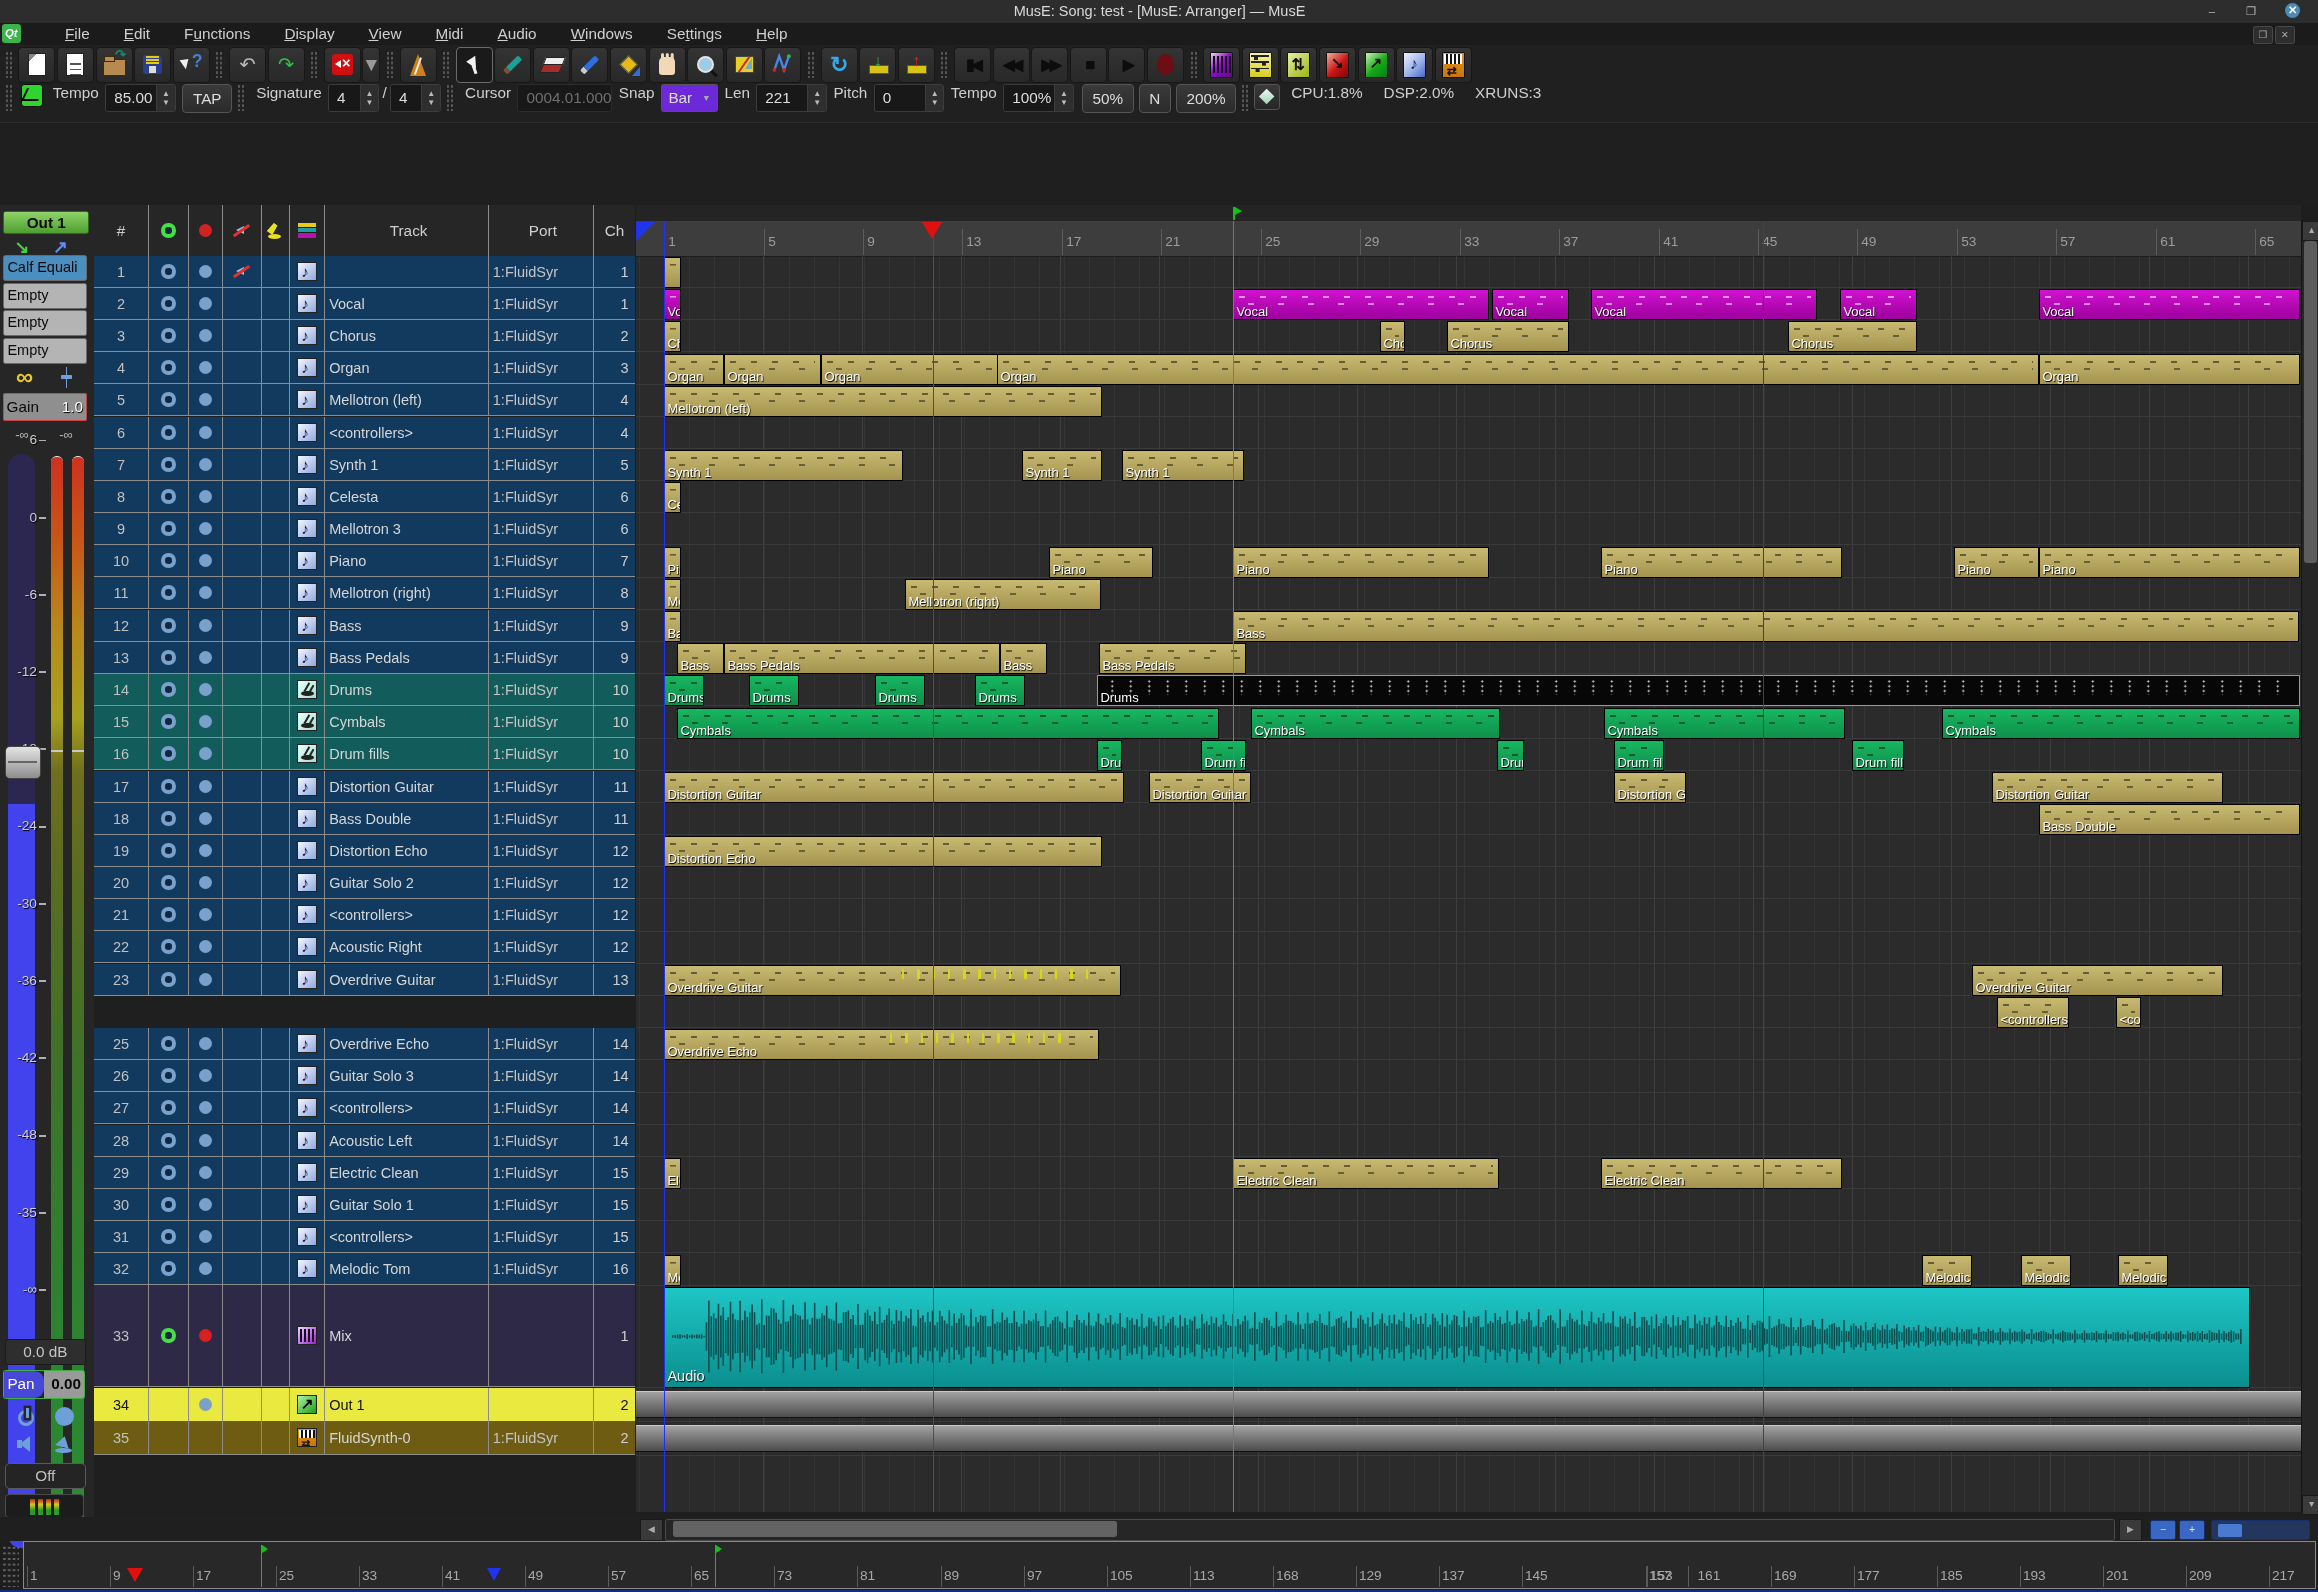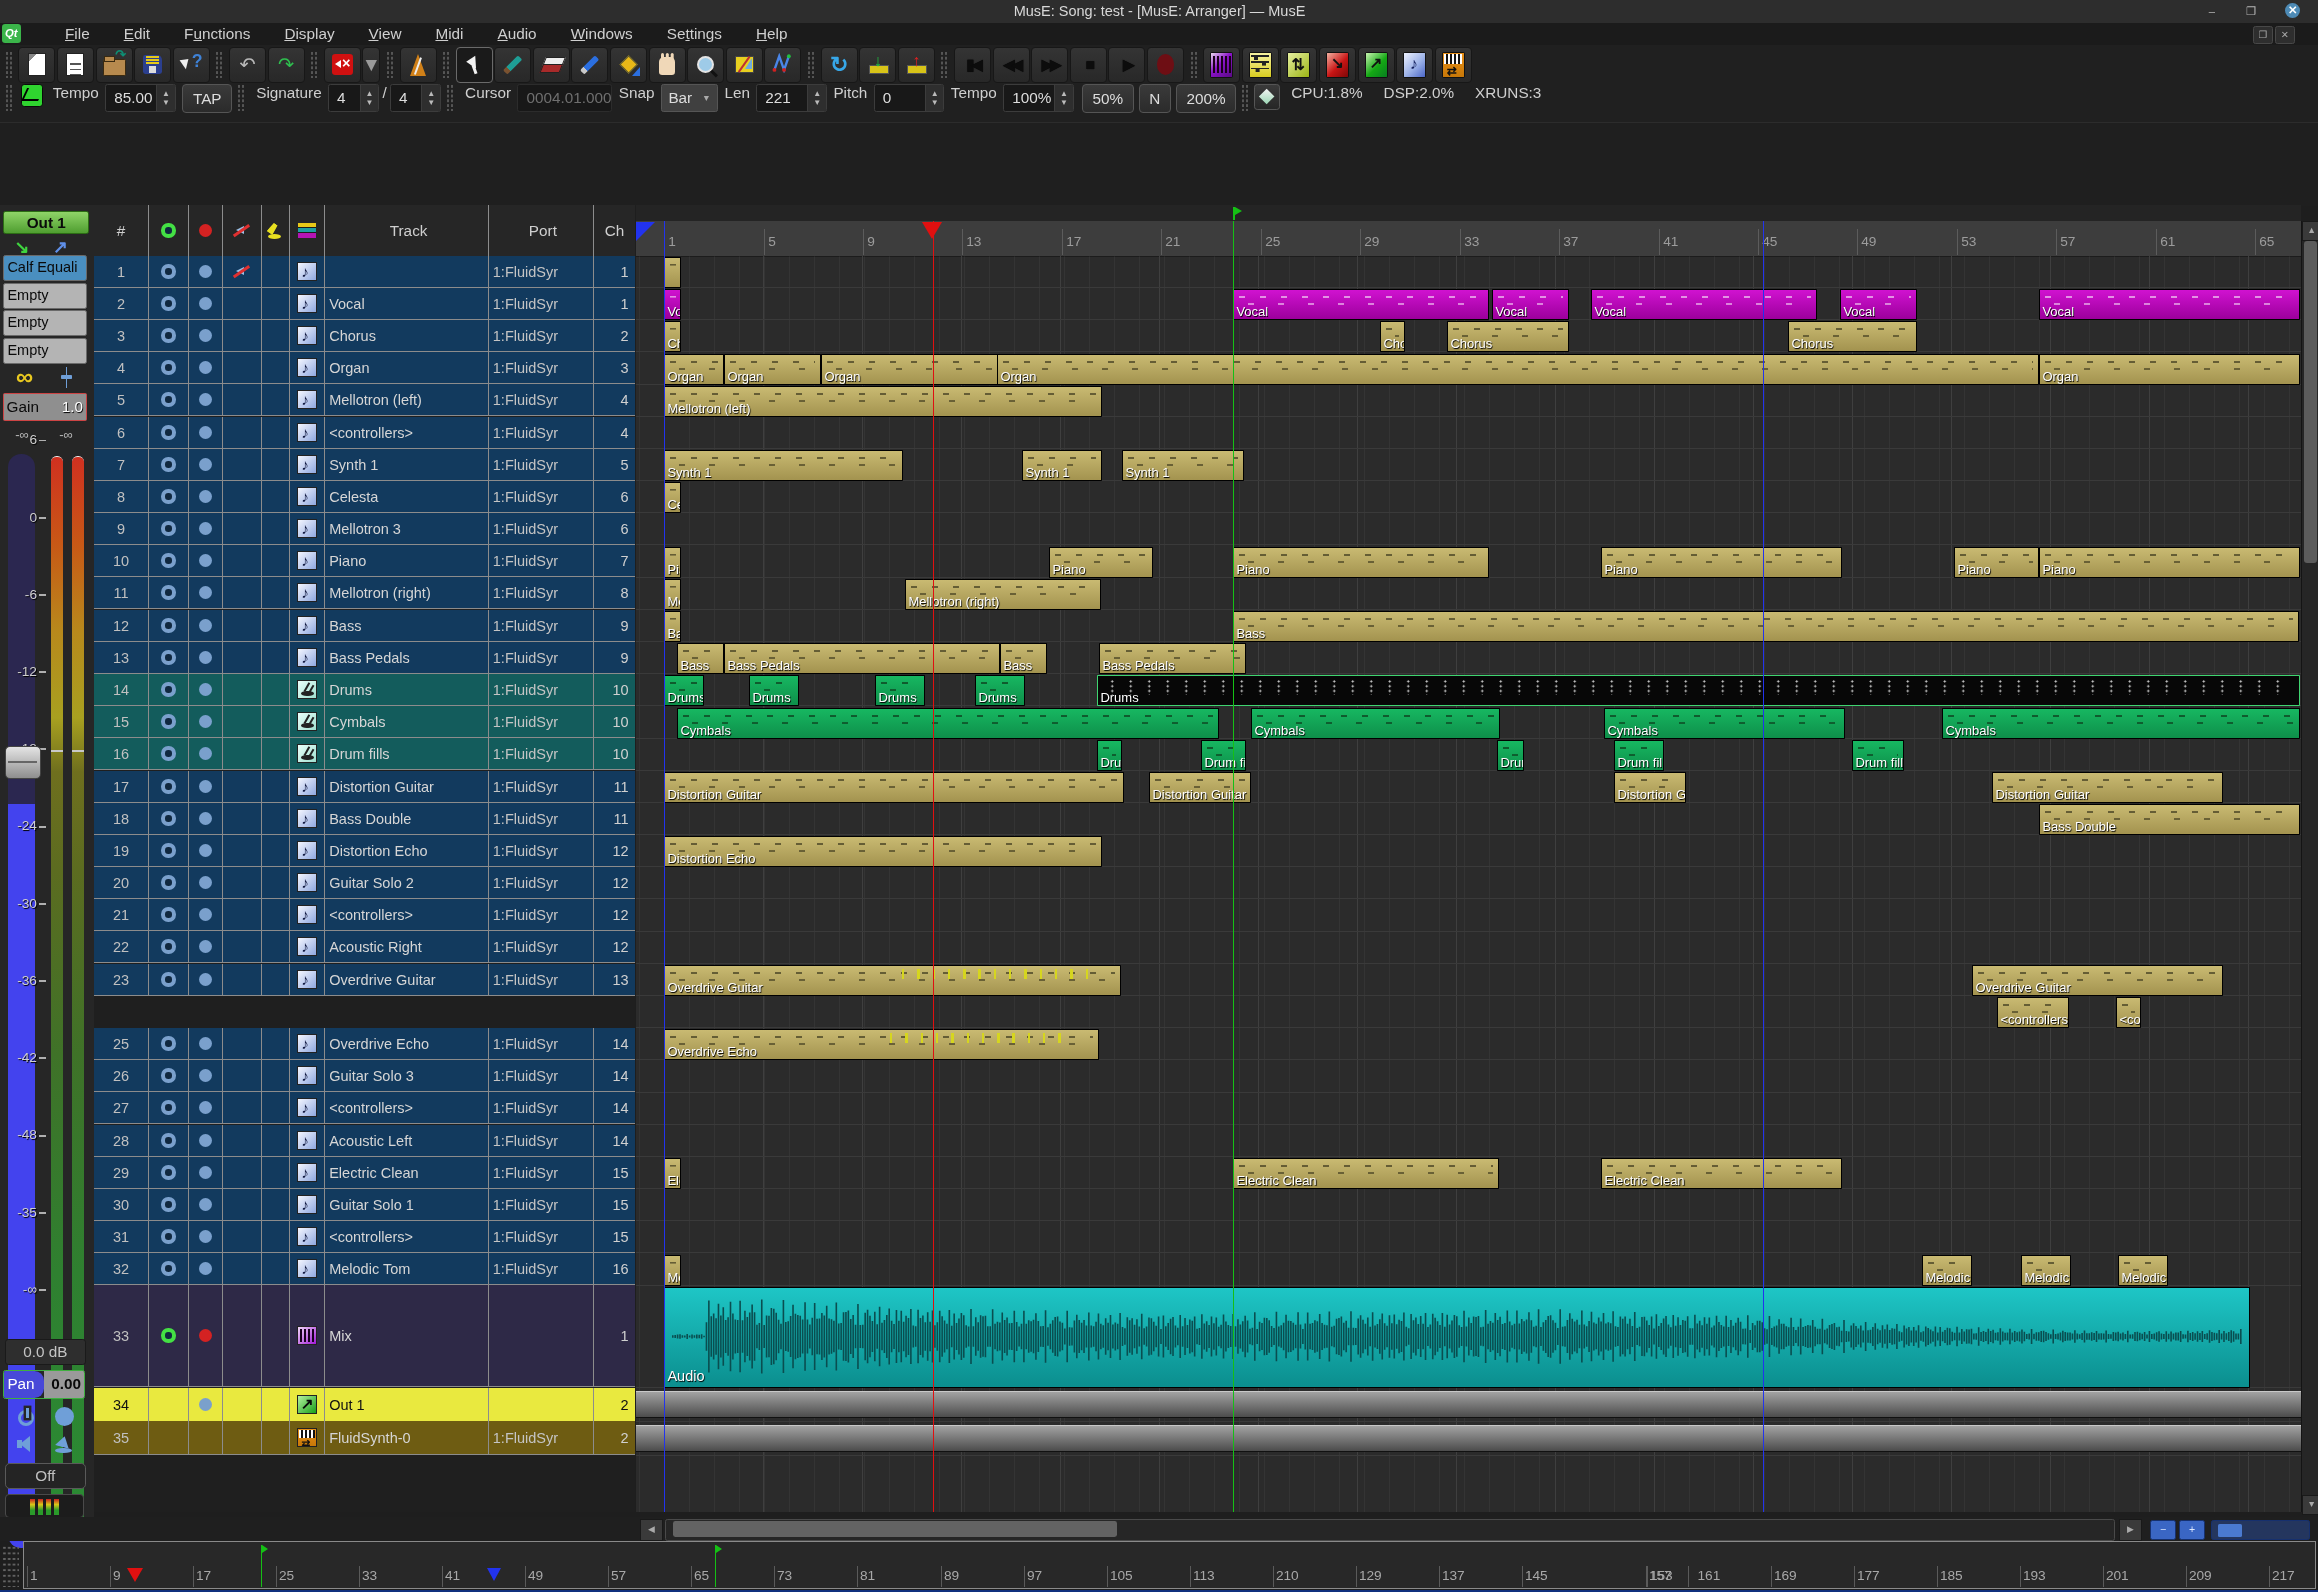--- a/index.html
+++ b/index.html
@@ -84,21 +84,21 @@
   .i-punch .ar{position:absolute;left:6.4px;top:-1.6px;font-size:16px;font-weight:bold;}
   .tglyph{color:#0c0c0c;font-size:16px;letter-spacing:-4px;line-height:1;text-shadow:0 0 0.8px #000;}
   .i-rec{width:17.7px;height:21px;background:#6e0e14;border-radius:50%;}
   
   .t2label{color:#cfcfcf;margin:0 6.4px;}
   .spin{background:#181818;border:0.8px solid #3c3c3c;border-radius:2.4px;height:26px;display:flex;align-items:center;color:#ddd;padding-left:8px;position:relative;}
   .spin .sval{min-width:42px;}
   .spin .arrows{width:17.7px;height:100%;border-left:0.8px solid #3c3c3c;display:flex;flex-direction:column;align-items:center;justify-content:center;font-size:8px;color:#bbb;background:#2e2e2e;}
   .pbtn{background:linear-gradient(#3a3a3a,#2b2b2b);border:0.8px solid #555;border-radius:4px;color:#ddd;height:27px;padding:0 9.7px;display:flex;align-items:center;}
   .dim{color:#6f6f6f;}
-  .selbox{background:#404040;border:0.8px solid #555;border-radius:2.4px;height:26px;display:flex;align-items:center;color:#ddd;padding:0 6.4px;gap:9.7px;}
+  .selbox{background:#6d28d9;border:0.8px solid #555;border-radius:2.4px;height:26px;display:flex;align-items:center;color:#ddd;padding:0 6.4px;gap:9.7px;}
   #cpuicon{width:24px;height:24px;background:linear-gradient(#3a3a3a,#262626);border:0.8px solid #555;border-radius:3.2px;display:flex;align-items:center;justify-content:center;}
   #cpuicon span{width:11.3px;height:11.3px;background:linear-gradient(135deg,#f4f4f4,#9ad6b4);transform:rotate(45deg);display:block;}
   #gap-strip{left:0;top:122px;width:2319px;height:83px;background:#1f1f1f;border-top:0.8px solid #2c2c2c;}
   
   #mixer{left:0;top:205px;width:94px;height:1322px;background:#262626;}
   #out1btn{left:3.2px;top:6.4px;width:84px;height:21px;background:linear-gradient(#8fd468,#4f9e30);border:0.8px solid #2c6e14;border-radius:2.4px;color:#0a0a0a;font-weight:bold;font-size:15.3px;text-align:center;line-height:21px;}
   .route{top:32px;font-size:17.7px;font-weight:bold;}
   #rack{left:3.2px;top:50px;width:84px;}
   .rackslot{height:24px;margin-bottom:1.6px;border-radius:2.4px;border:0.8px solid #6a6a6a;font-size:14.5px;color:#0a0a0a;padding-left:3.2px;line-height:23px;overflow:hidden;white-space:nowrap;}
   .rs-active{background:#4a8fc0;}
@@ -1451,21 +1451,21 @@
     <div class="brlabel" style="left: 418px;">41</div>
     <div class="brlabel" style="left: 501px;">49</div>
     <div class="brlabel" style="left: 584px;">57</div>
     <div class="brlabel" style="left: 667px;">65</div>
     <div class="brlabel" style="left: 750px;">73</div>
     <div class="brlabel" style="left: 833px;">81</div>
     <div class="brlabel" style="left: 917px;">89</div>
     <div class="brlabel" style="left: 1000px;">97</div>
     <div class="brlabel" style="left: 1083px;">105</div>
     <div class="brlabel" style="left: 1166px;">113</div>
-    <div class="brlabel" style="left: 1249px;">210</div>
+    <div class="brlabel" style="left: 1249px;">168</div>
     <div class="brlabel" style="left: 1332px;">129</div>
     <div class="brlabel" style="left: 1415px;">137</div>
     <div class="brlabel" style="left: 1498px;">145</div>
     <div class="brlabel" style="left: 1581px; margin-left: 42px;">153</div>
     <div class="brlabel" style="left: 1622px;">157</div>
     <div class="brlabel" style="left: 1664px; padding-left: 9px;">161</div>
     <div class="brlabel" style="left: 1747px;">169</div>
     <div class="brlabel" style="left: 1830px;">177</div>
     <div class="brlabel" style="left: 1913px;">185</div>
     <div class="brlabel" style="left: 1996px;">193</div>

